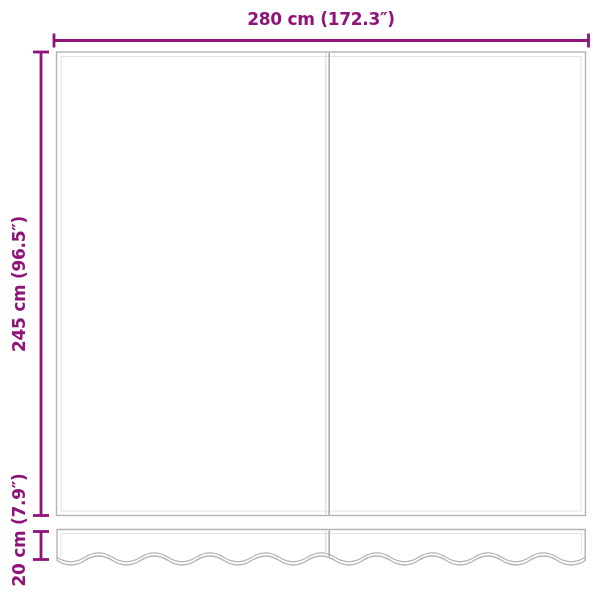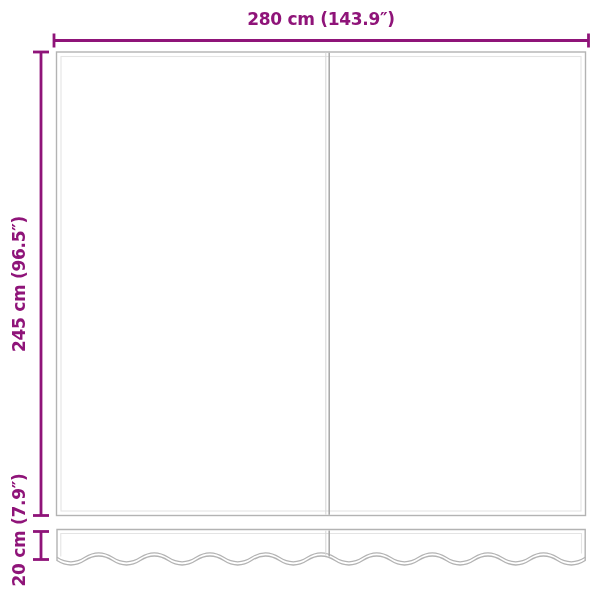--- a/index.html
+++ b/index.html
@@ -86,18 +86,18 @@
       <line x1="33" y1="515.5" x2="49" y2="515.5" class="dim-line"></line>
     </g>
 
     <g>
       <line x1="41" y1="531.5" x2="41" y2="559.5" class="dim-line"></line>
       <line x1="33" y1="531.5" x2="49" y2="531.5" class="dim-line"></line>
       <line x1="33" y1="559.5" x2="49" y2="559.5" class="dim-line"></line>
     </g>
   </svg>
 
-  <div class="dim-label horizontal">280 cm (143.9″)</div>
+  <div class="dim-label horizontal">280 cm (172.3″)</div>
 
   <div class="dim-label vertical v-height">245 cm (96.5″)</div>
 
   <div class="dim-label vertical v-valance">20 cm (7.9″)</div>
 </div>
 
 </body></html>

